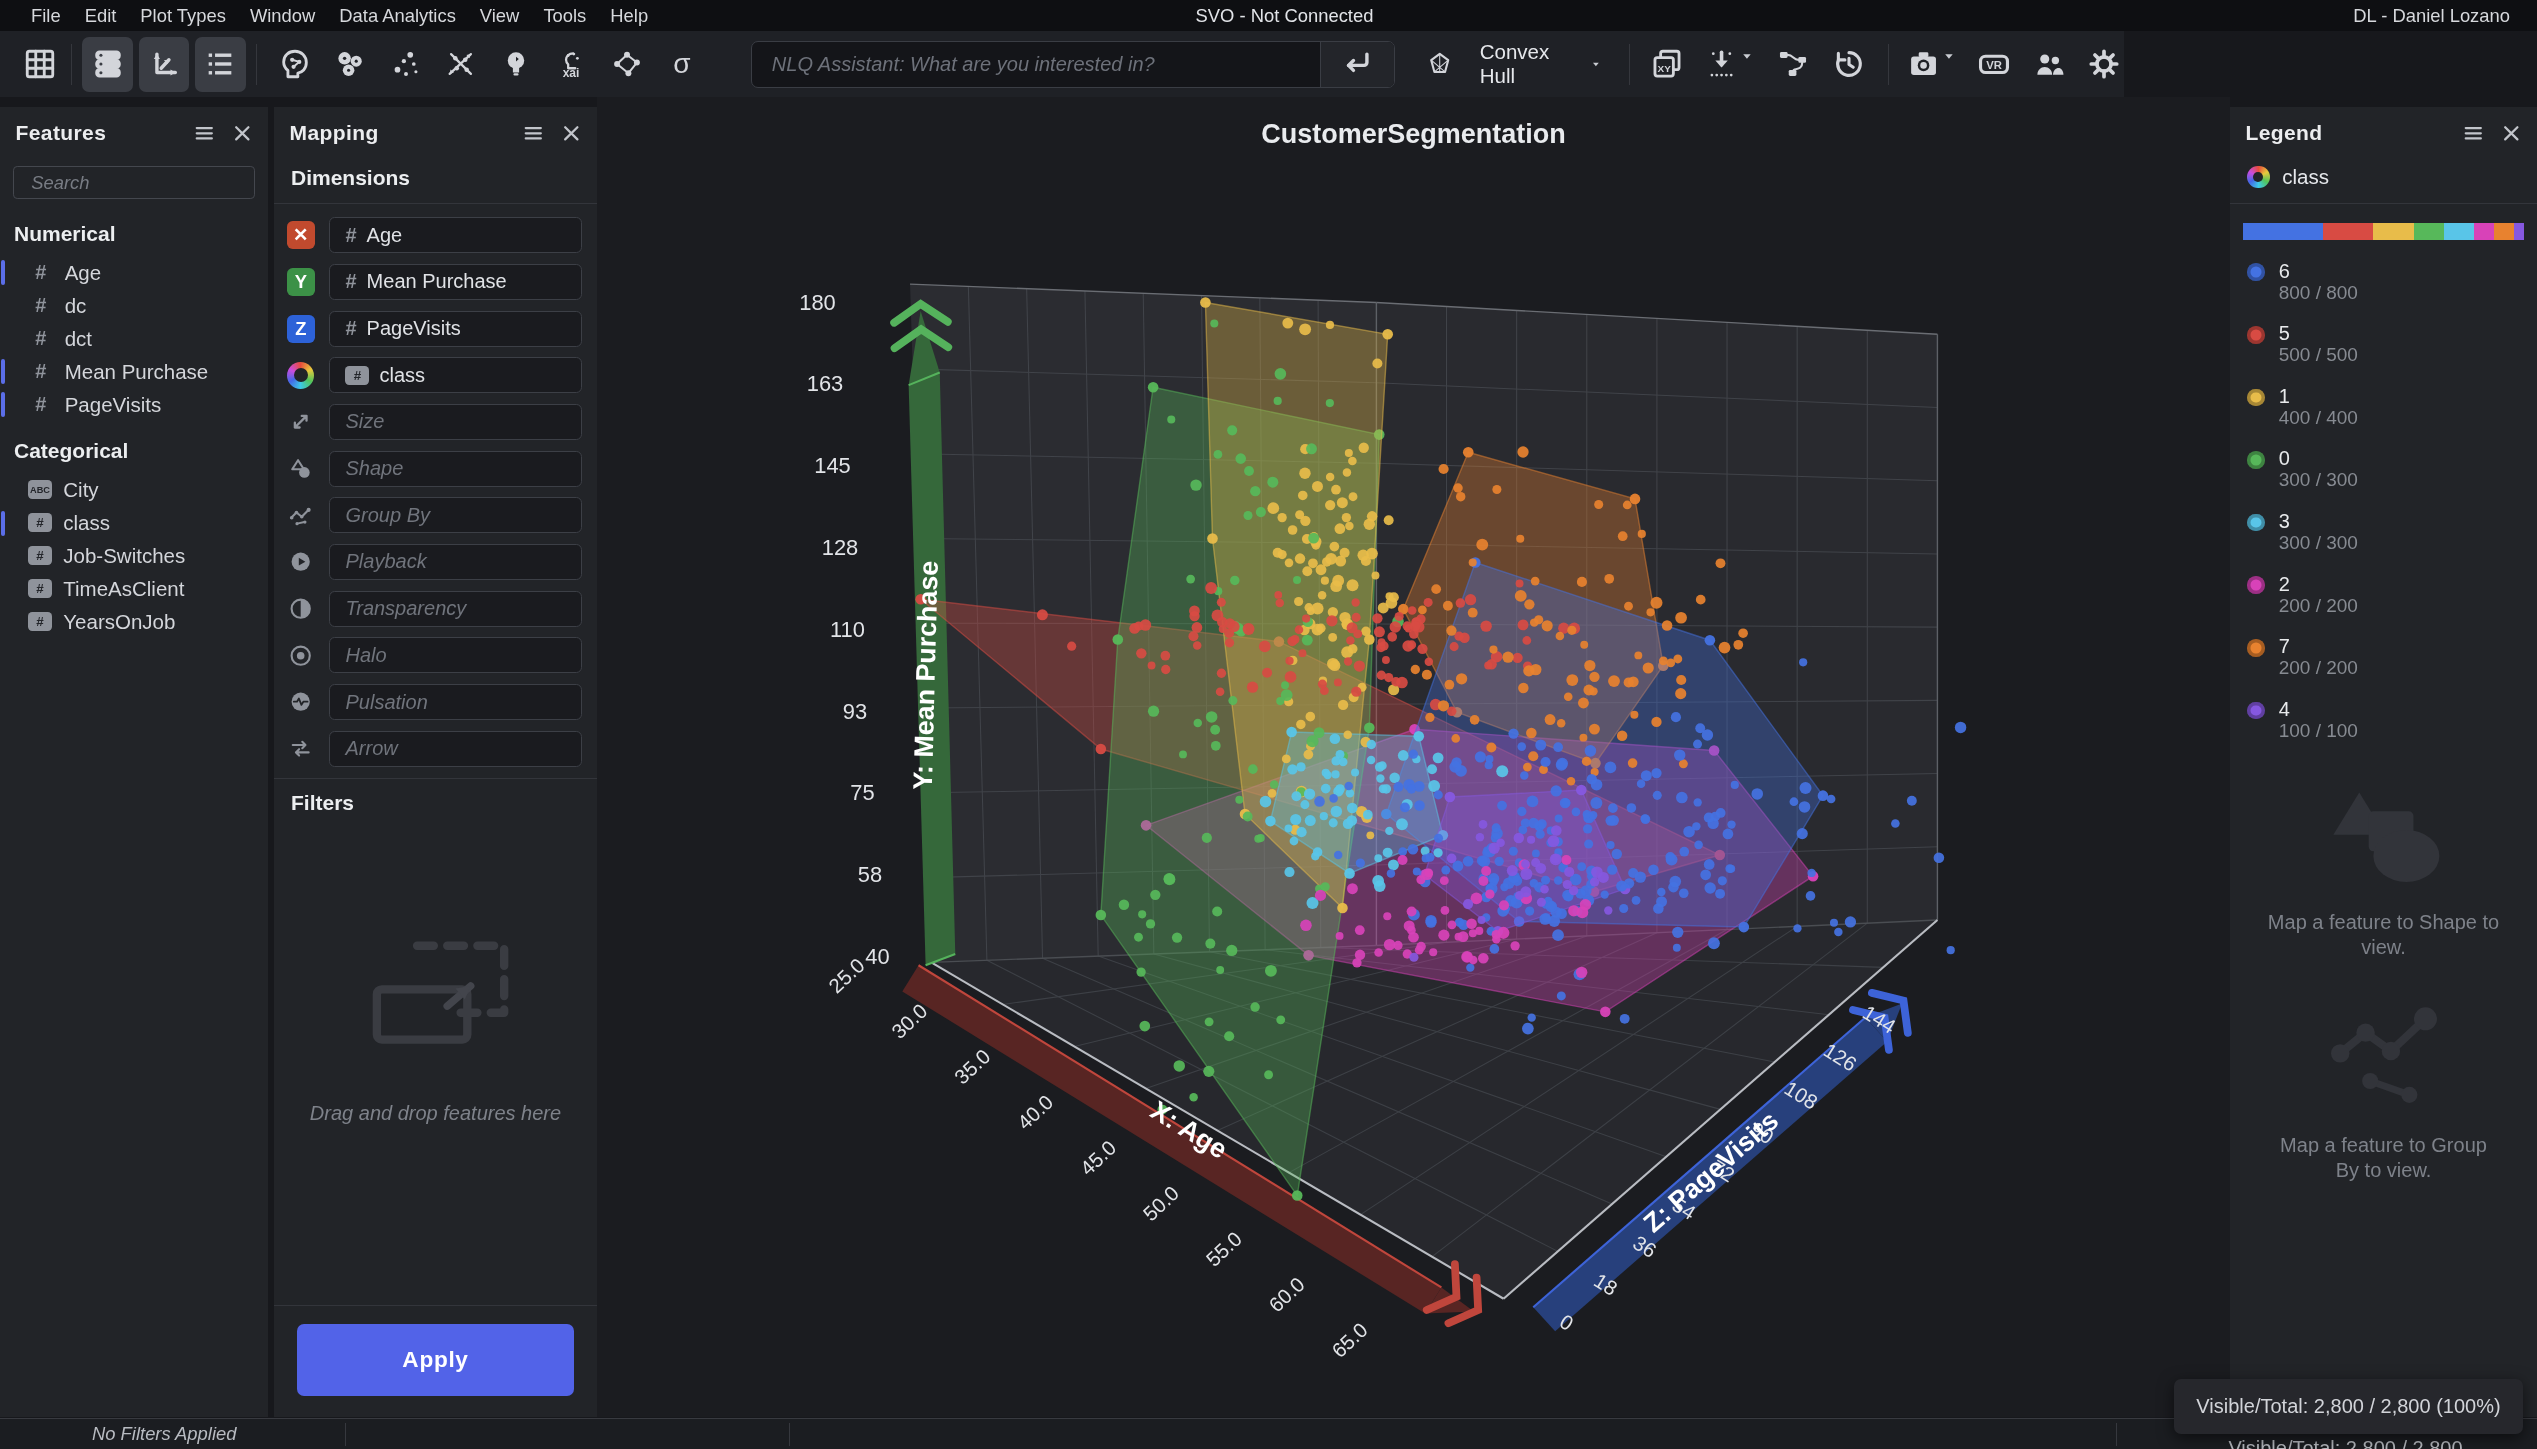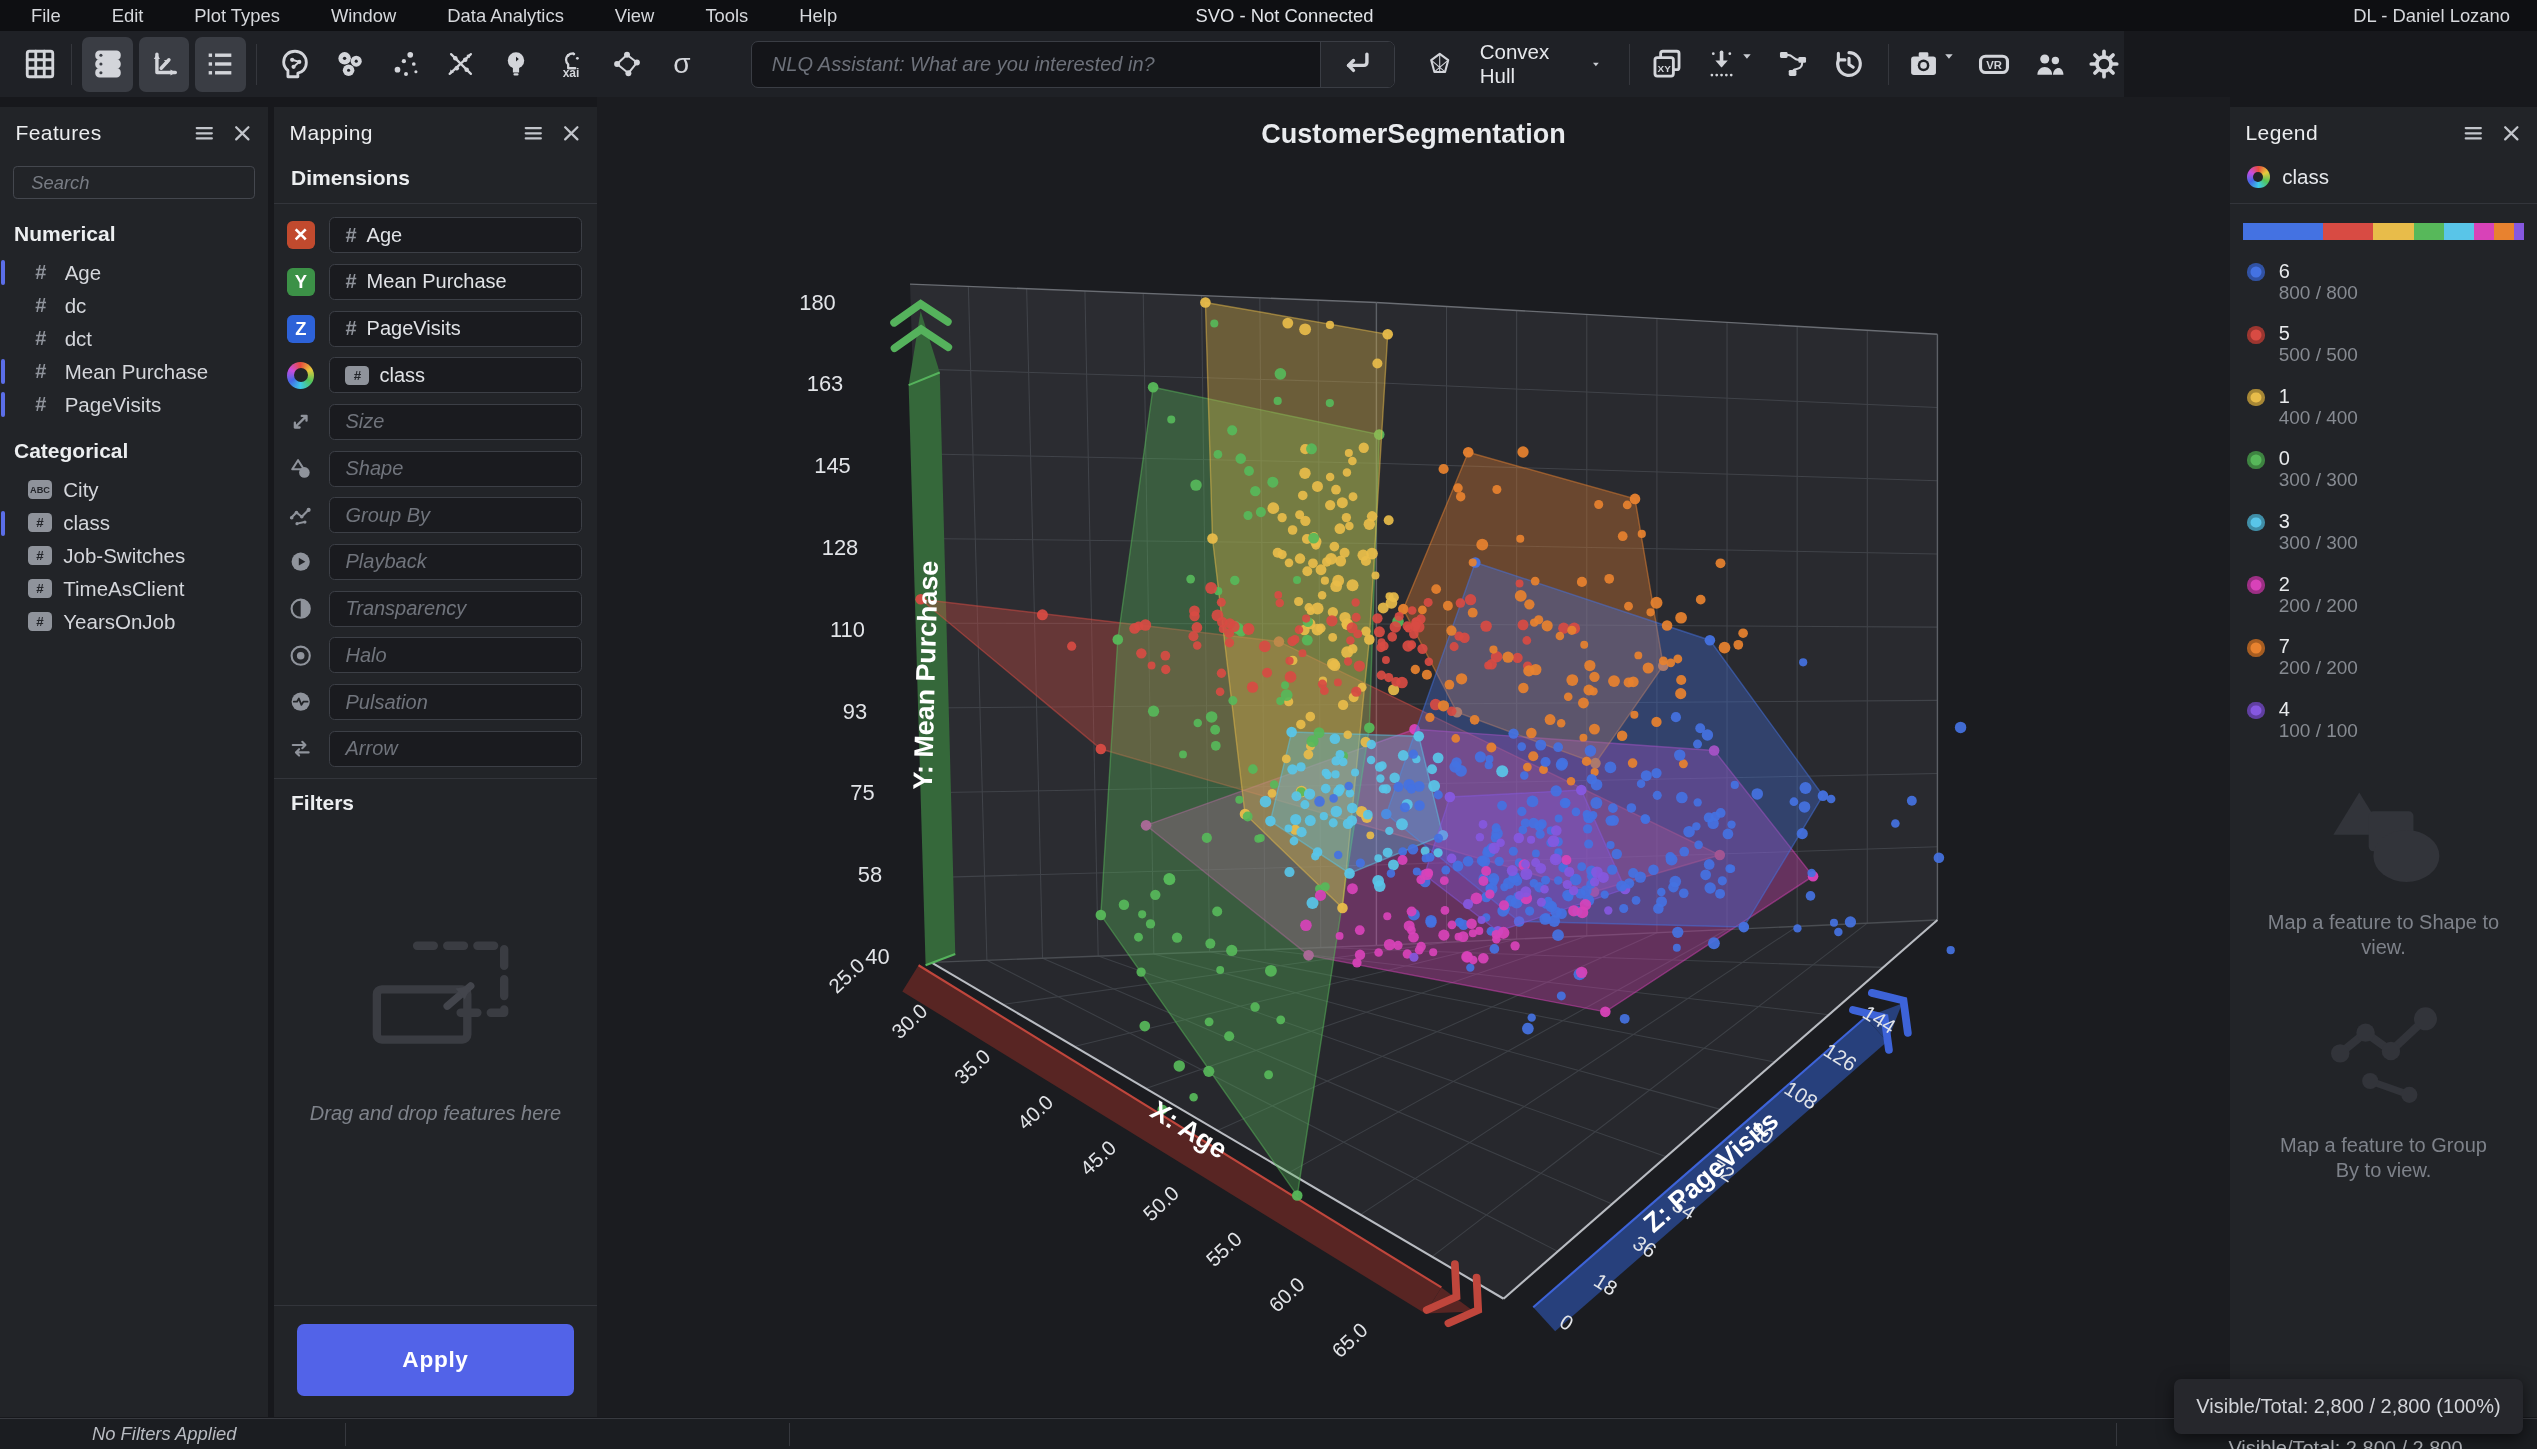--- a/index.html
+++ b/index.html
@@ -1,20 +1,20 @@
 <!DOCTYPE html>
 <html style="font-size:11.3px"><head>
 <meta charset="utf-8">
 <style>
   html,body{margin:0;padding:0;background:#17181c;width:2538px;height:1450px;overflow:hidden;
     font-family:"Liberation Sans",sans-serif;-webkit-font-smoothing:antialiased;}
   
   #menubar{position:absolute;left:0;top:0;width:2538px;height:31px;background:#0e0f12;z-index:20;
     display:flex;align-items:center;color:#d6d8dc;font-size:18.4px;}
-  #menu-items{display:flex;gap:51px;padding-left:31px;}
+  #menu-items{display:flex;gap:24px;padding-left:31px;}
   .menu-item{cursor:default;}
   #conn{position:absolute;left:50%;transform:translateX(-50%);display:flex;align-items:center;gap:10px;font-size:18.4px;color:#e2e4e8;}
   #user{position:absolute;right:28px;font-size:18.4px;color:#d6d8dc;}
   #toolbar{position:absolute;left:0;top:31px;width:2124px;height:66px;background:#1f2126;z-index:20;
     display:flex;align-items:center;color:#c9ccd2;}
   .icon{display:inline-flex;align-items:center;justify-content:center;width:34px;height:34px;color:#d3d5da;}
   .icon svg{width:100%;height:100%;}
   .tb-btn{width:65px;height:55px;border-radius:7px;background:#3a3d44;display:flex;align-items:center;justify-content:center;}
   .tb-div{width:1.4px;height:41px;background:#35373d;}
   .tb-ico{width:51px;display:flex;justify-content:center;}
@@ -26,21 +26,21 @@
   #nlq-enter{width:73px;border-left:1.4px solid #3a3d44;background:#23252a;display:flex;align-items:center;justify-content:center;color:#9da1a8;}
   #hull-dd{margin-left:32.5px;display:flex;align-items:center;gap:27px;font-size:20.5px;color:#e6e8ec;}
   .caret{width:18.4px;height:18.4px;color:#c9ccd2;}
   .txt-ico{font-weight:700;font-size:21px;color:#d3d5da;}
   
   .panel{position:absolute;background:#222428;z-index:12;color:#d8dade;}
   #features{left:0;top:107px;width:268px;height:1310px;}
   #mapping{left:274px;top:107px;width:323px;height:1310px;display:flex;flex-direction:column;}
   #legendp{left:2230px;top:107px;width:307px;height:1310px;}
   .p-head{height:44px;display:flex;align-items:center;padding:4.2px 14px 0 15.5px;}
-  .p-title{flex:1;font-size:21px;font-weight:400;color:#ecedef;letter-spacing:0.4px;}
+  .p-title{flex:1;font-size:21px;font-weight:700;color:#ecedef;letter-spacing:0.4px;}
   .p-hico{width:22.6px;height:22.6px;color:#c2c5cb;margin-left:15.5px;}
   .p-hico svg{width:100%;height:100%;}
   
   #f-search{margin:11.3px 12.7px 4.2px 12.7px;height:31px;border:1.4px solid #44474e;border-radius:4.2px;display:flex;align-items:center;padding:0 8.5px;gap:7px;}
   #f-search input{flex:1;background:transparent;border:0;outline:none;color:#cfd2d7;font-style:italic;font-size:18.4px;font-family:"Liberation Sans",sans-serif;}
   #f-search input::placeholder{color:#787c84;}
   .f-section-label{font-size:21px;font-weight:700;color:#eceef0;padding:18.4px 0 10px 14px;}
   .f-item{position:relative;height:33px;display:flex;align-items:center;gap:11.3px;padding-left:28px;font-size:20.5px;color:#d4d6db;}
   .f-bar{position:absolute;left:1.4px;top:4.2px;width:3.5px;height:25px;border-radius:2.1px;background:#5b6ee8;}
   .hash{color:#8f939b;font-weight:700;font-size:20px;width:25.4px;text-align:center;}

